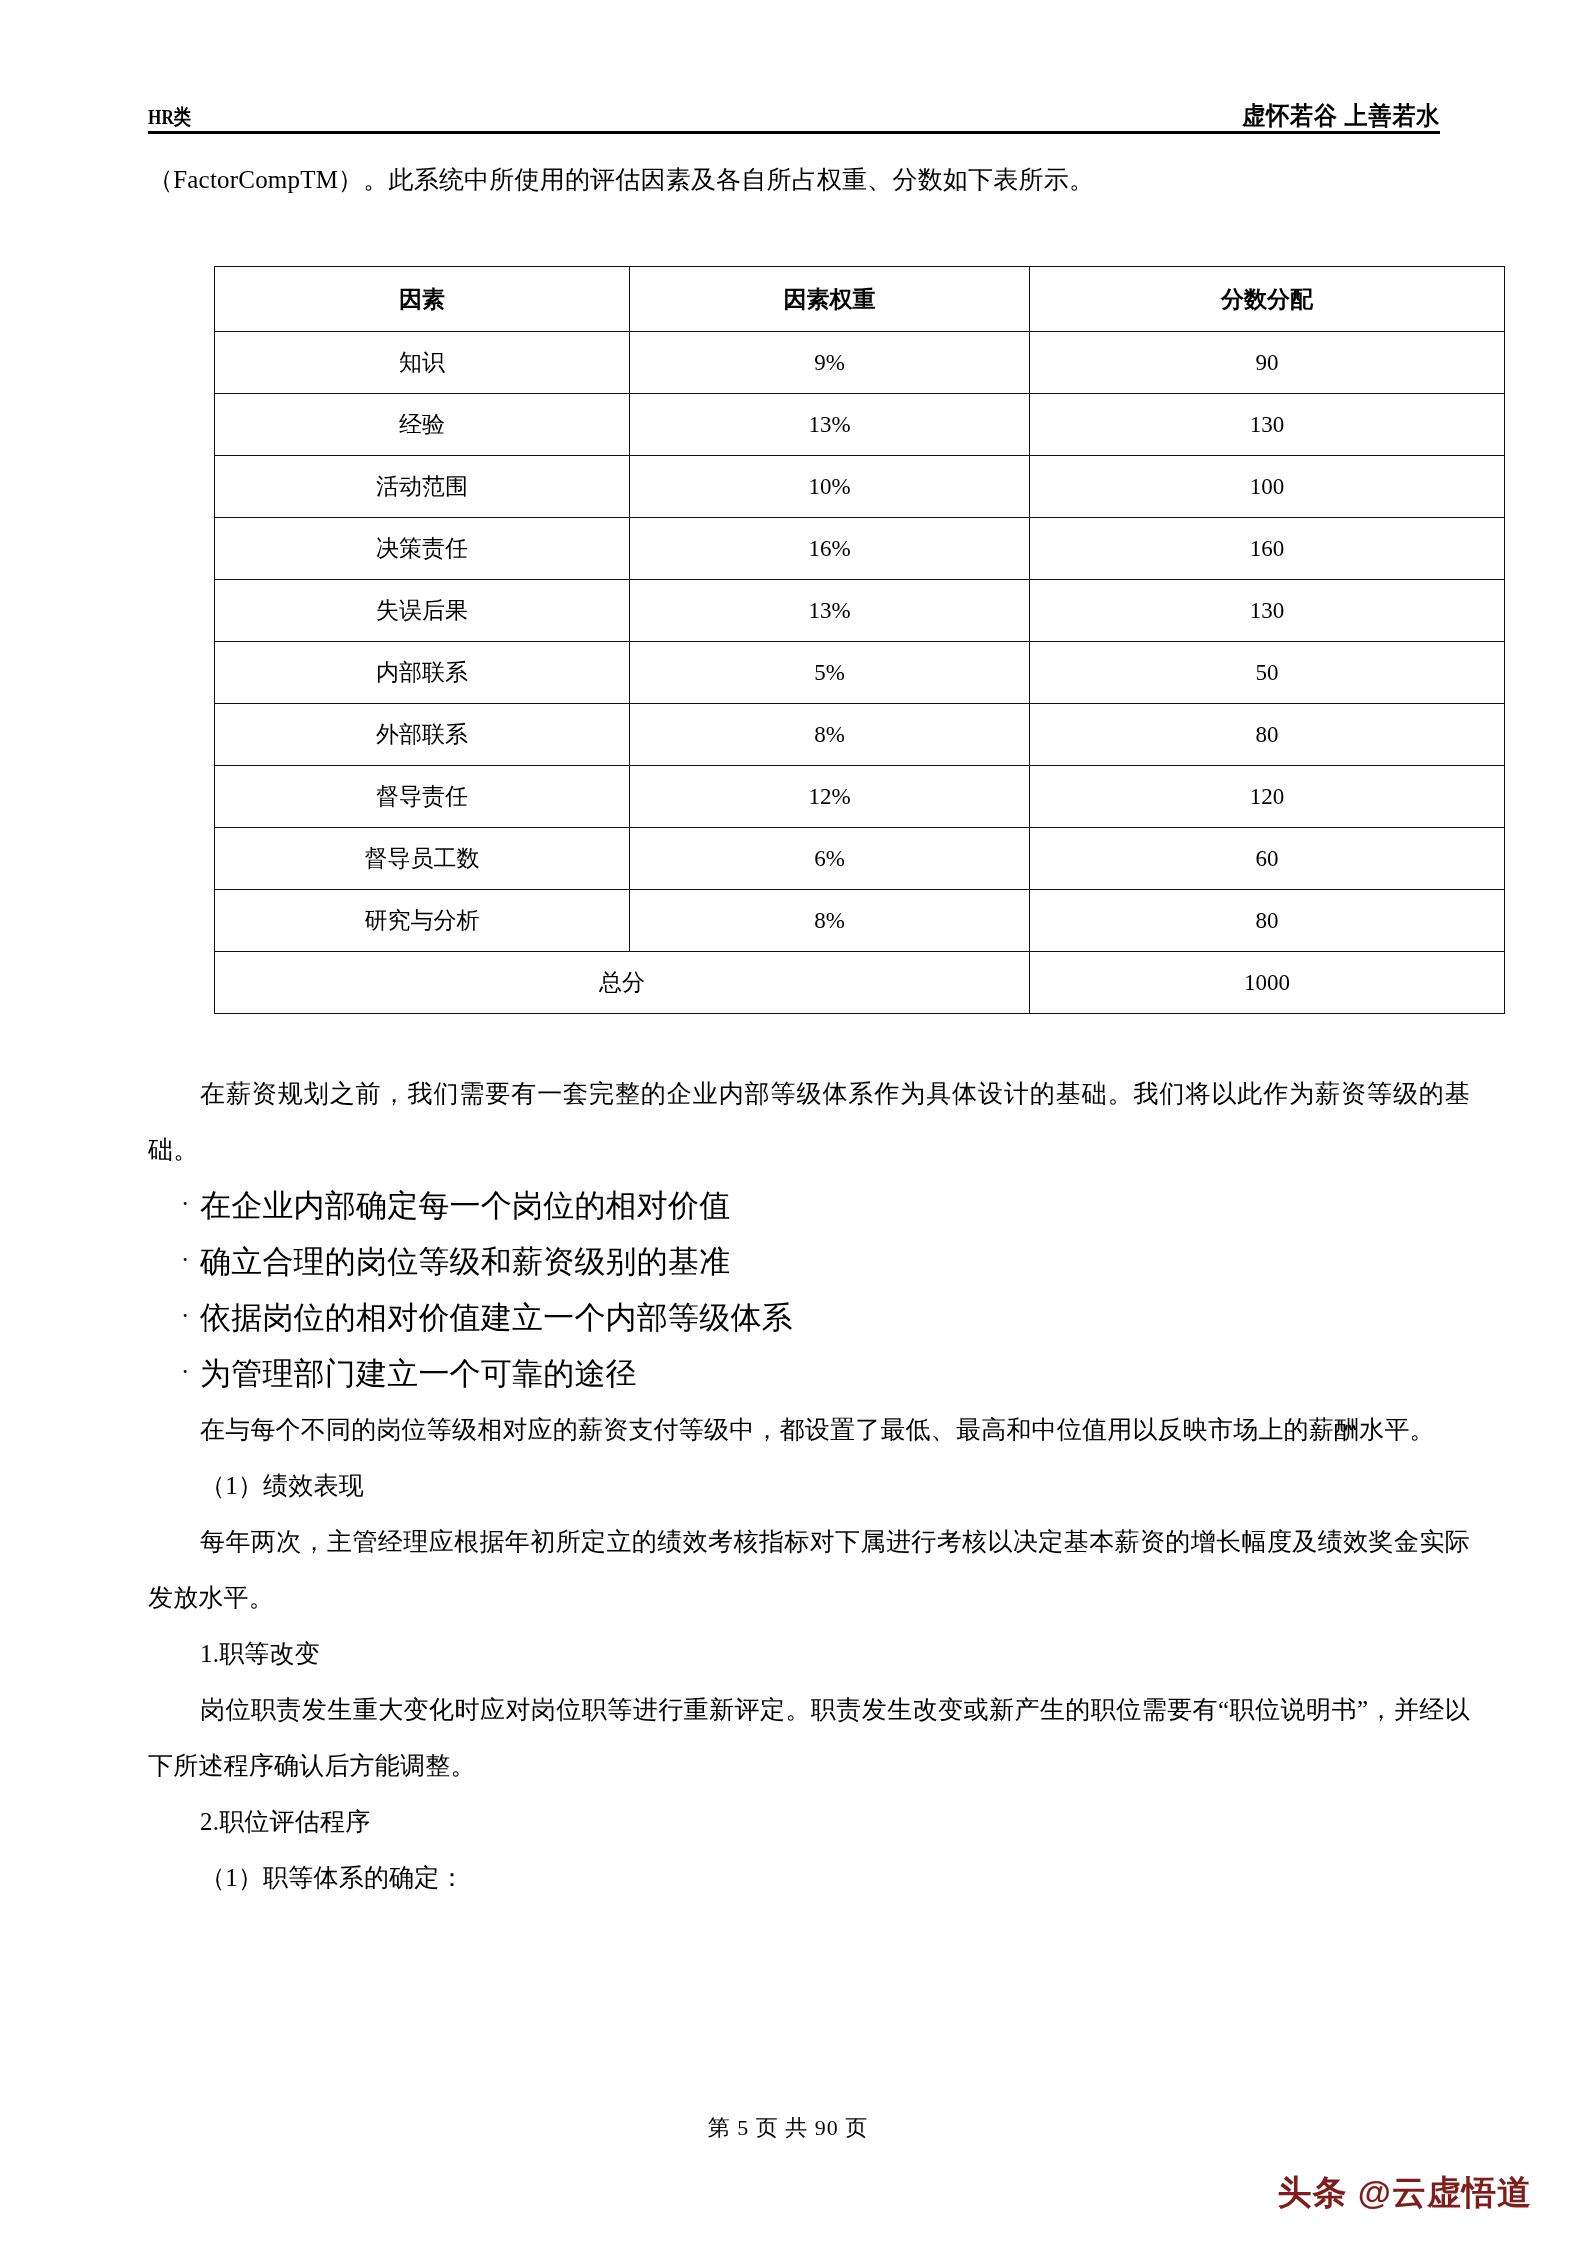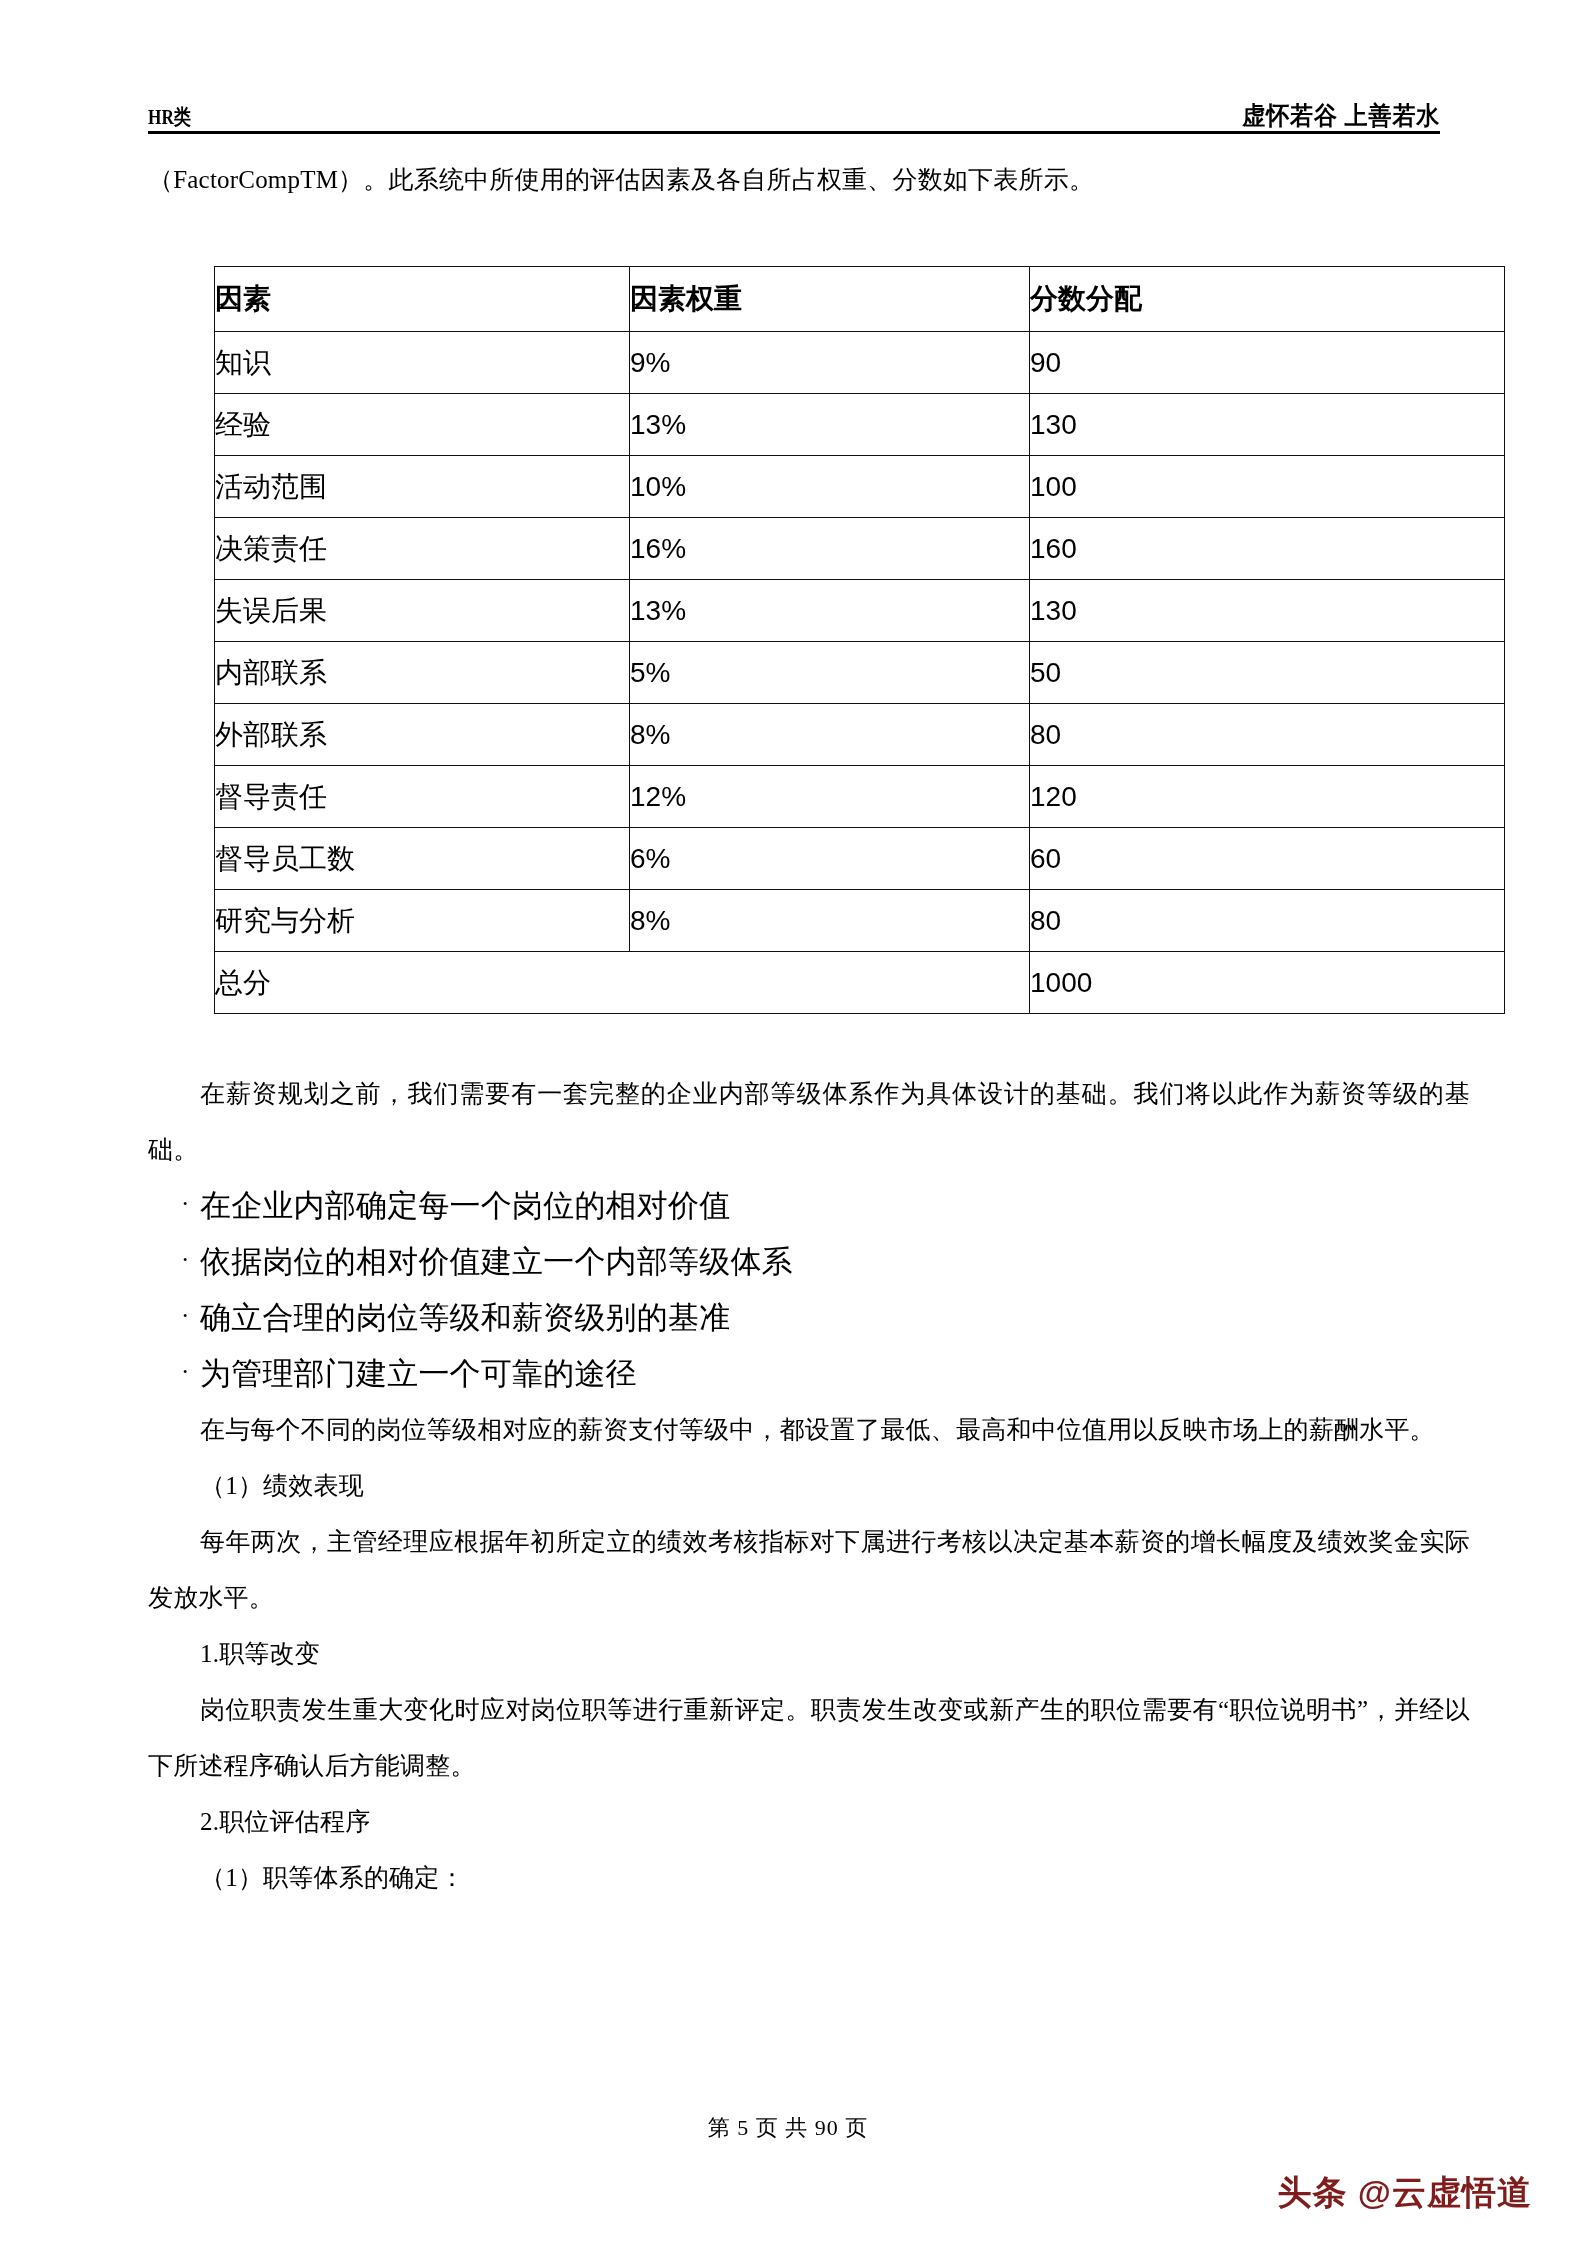--- a/index.html
+++ b/index.html
@@ -84,26 +84,27 @@
     margin: 0 0 0 66px;
     width: 1290px;
   }
   table.factors {
     border-collapse: collapse;
     width: 1290px;
     table-layout: fixed;
   }
   table.factors td, table.factors th {
     border: 1.6px solid #111111;
+    text-align: center;
     vertical-align: middle;
-    font-size: 28px;
+    font-size: 23px;
     font-weight: normal;
     height: 61px;
     padding: 0;
-    font-family: Liberation Sans, sans-serif;
+    font-family: Liberation Serif, serif;
   }
   table.factors col.c1 { width: 415px; }
   table.factors col.c2 { width: 400px; }
   table.factors col.c3 { width: 475px; }
   table.factors thead td { font-weight: bold; height: 64px; }
 
   
   ul.bullets {
     list-style: none;
     margin: 0;
@@ -236,22 +237,22 @@
         </tbody>
       </table>
     </div>
 
     <div style="height:52px"></div>
 
     <p class="para indent">在薪资规划之前，我们需要有一套完整的企业内部等级体系作为具体设计的基础。我们将以此作为薪资等级的基础。</p>
 
     <ul class="bullets">
       <li>在企业内部确定每一个岗位的相对价值</li>
+      <li>确立合理的岗位等级和薪资级别的基准</li>
       <li>依据岗位的相对价值建立一个内部等级体系</li>
-      <li>确立合理的岗位等级和薪资级别的基准</li>
       <li>为管理部门建立一个可靠的途径</li>
     </ul>
 
     <p class="para indent">在与每个不同的岗位等级相对应的薪资支付等级中，都设置了最低、最高和中位值用以反映市场上的薪酬水平。</p>
 
     <p class="para indent">（1）绩效表现</p>
 
     <p class="para indent">每年两次，主管经理应根据年初所定立的绩效考核指标对下属进行考核以决定基本薪资的增长幅度及绩效奖金实际发放水平。</p>
 
     <p class="para indent">1.职等改变</p>

